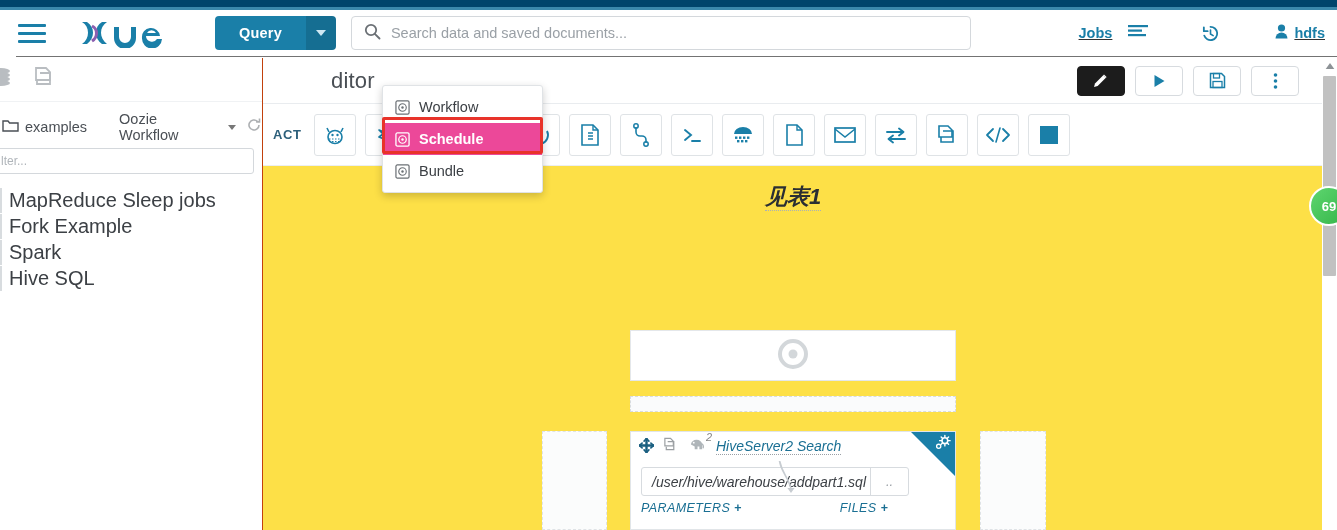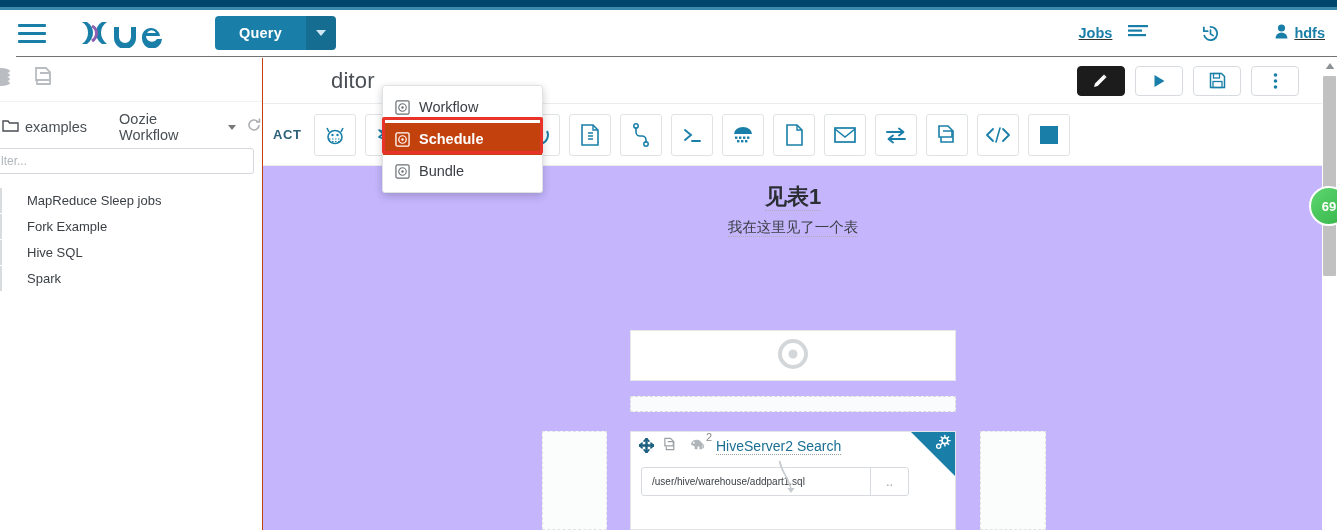--- a/index.html
+++ b/index.html
@@ -95,21 +95,21 @@
   .filter-input {
     margin: 6px 8px 0 -10px; width: 264px; height: 26px;
     border: 1px solid #d4d8dc; border-radius: 3px; background:#fff;
     display:flex; align-items:center; padding-left: 10px;
   }
   .filter-input .ph { color:#b0b5ba; font-size: 12px;}
 
   .wf-list { margin-top: 14px; }
   .wf-item {
     height: 25px; display:flex; align-items:center;
-    font-size: 13px; color:#3c4045; padding-left: 18px; cursor:pointer;
+    font-size: 20px; color:#3c4045; padding-left: 0; cursor:pointer;
     border-left: 2px solid #d8dcdf; margin-bottom: 1px;
   }
   .wf-item span { padding-left: 7px; }
 
   
   .main {
     position:absolute; top:0; left:263px; width: 1060px; height:472px;
     background: #fff;
   }
   .main-toolbar {
@@ -132,21 +132,21 @@
     border-bottom: 1px solid #eceff1;
   }
   .actions-label { font-size: 13px; font-weight:bold; color:#2c5f7a; letter-spacing:.6px; margin-right: 12px;}
   .act-icons { display:flex; align-items:center; gap: 9px; }
   .act-btn {
     width: 42px; height: 42px; border:1px solid #dfe3e6; border-radius:3px; background:#fff;
     display:flex;align-items:center;justify-content:center; cursor:pointer;
   }
 
   
-  .canvas { position:relative; height: 364px; background:#c4b5fd; overflow:hidden;}
+  .canvas { position:relative; height: 364px; background:#fde047; overflow:hidden;font-style:italic;}
   .wf-title {
     position:absolute; top: 16px; left:0; width:1060px; text-align:center;
     font-size: 22px; font-weight:bold; color:#2b2f33;
   }
   .wf-title span { border-bottom: 1px dotted #aab0b6; padding-bottom:1px; cursor:text;}
   .wf-sub {
     position:absolute; top: 52px; left:0; width:1060px; text-align:center;
     font-size: 14.5px; color:#3c4045;
   }
   .wf-sub span { border-bottom: 1px dotted #aab0b6; padding-bottom:1px; cursor:text;}
@@ -178,21 +178,21 @@
   .node-head .typeicon { margin-left: 11px; position:relative; opacity:.6;}
   .node-head .sup { position:absolute; top:-6px; right:-6px; font-size:11px; color:#333;}
   .node-head .nname {
     margin-left: 10px; font-size: 14px; color:#1a6f93;
     border-bottom: 1px dotted #9aa0a6; cursor:text;
   }
   .node-head .xbtn { position:absolute; right: 8px; top:7px; color:#1c4f66; font-weight:bold; font-size:14px; cursor:pointer;}
 
   .node-body { position:relative; padding: 6px 10px 0 10px;}
   .path-row { display:flex; width: 268px; height: 29px; border:1px solid #d7dbdf; border-radius:3px; background:#fff;}
-  .path-row .val { flex:1; display:flex; align-items:center; padding-left:10px; font-size:10px; color:#3c4045; }
+  .path-row .val { flex:1; display:flex; align-items:center; padding-left:10px; font-size:14px; color:#3c4045; }
   .path-row .browse { width: 38px; border-left:1px solid #d7dbdf; display:flex;align-items:center;justify-content:center;color:#9aa0a6;font-size:13px;cursor:pointer;}
   .links-row { margin-top: 5px; display:flex; font-size: 12.5px; color:#1a6f93; letter-spacing:.4px;}
   .links-row .l1 { margin-left: 0px; cursor:pointer;}
   .links-row .l2 { margin-left: 98px; cursor:pointer;}
   .links-row b { color:#1a6f93; }
 
   .corner-flag { position:absolute; top:0; right:0; width:0;height:0;
     border-top: 44px solid #1a7fa8; border-left: 44px solid transparent; }
   .corner-ic { position:absolute; color:#fff; }
   .corner-ic.g { top: 2px; right: 3px; }
@@ -214,21 +214,21 @@
   .mi.active { background: #2aa8dd; color:#fff; font-weight:bold; }
   .mi.active .arw { border-left-color:#fff; }
 
   .menu-l2 {
     position:absolute; top: 85px; left: 382px; width: 161px;
     background:#fff; border:1px solid #e0e3e6; border-radius: 3px;
     box-shadow: 0 3px 9px rgba(0,0,0,.2); z-index: 61; padding: 5px 0;
   }
   .mi2 { height: 32px; display:flex; align-items:center; padding: 0 12px; font-size: 14.5px; color:#3c4045; cursor:pointer;}
   .mi2 .mic { margin-right: 9px; display:flex;}
-  .mi2.selected { background:#c2410c; color:#fff; font-weight:bold; }
+  .mi2.selected { background:#ec4899; color:#fff; font-weight:bold; }
   .hl-box {
     position:absolute; left: 382px; top: 117px; width: 161px; height: 37px;
     border: 3px solid #e8332a; border-radius: 2px; z-index: 62; pointer-events:none;
   }
 
   
   .vscroll { position:absolute; top: 58px; right: 0; width: 15px; height: 472px; background:#fff; z-index:40;}
   .vscroll .up { height: 16px; display:flex;align-items:center;justify-content:center; cursor:pointer;}
   .vscroll .thumb { position:absolute; top: 18px; left:1px; width: 13px; height: 200px; background:#c1c1c1; border-radius:1px; cursor:pointer;}
 
@@ -267,20 +267,29 @@
       </svg>
     </div>
 
     <div class="query-btn-group">
       <div class="query-btn">Query</div>
       <div class="query-caret">
           <div class="tri"></div>
         </div>
     </div>
 
+    <div class="searchbox">
+      <span class="mag">
+        <svg width="17" height="17" viewBox="0 0 17 17">
+            <circle cx="7" cy="7" r="5.2" fill="none" stroke="#6b7075" stroke-width="1.8"></circle>
+            <line x1="10.8" y1="10.8" x2="15.5" y2="15.5" stroke="#6b7075" stroke-width="1.9" stroke-linecap="round"></line>
+          </svg>
+      </span>
+      <span class="ph">Search data and saved documents...</span>
+    </div>
 
     <div class="nav-right">
       <div class="item">
         <span class="jobs">Jobs</span>
         <span class="jobsicon">
           <svg width="20" height="15" viewBox="0 0 20 15">
             <rect x="0" y="1" width="20" height="2.2" fill="#1a7fa8"></rect>
             <rect x="0" y="5.5" width="14" height="2.2" fill="#1a7fa8"></rect>
             <rect x="0" y="10" width="18" height="2.2" fill="#1a7fa8"></rect>
           </svg>
@@ -348,24 +357,24 @@
       </div>
 
       <div class="wf-list">
         <div class="wf-item">
             <span>MapReduce Sleep jobs</span>
           </div>
         <div class="wf-item">
             <span>Fork Example</span>
           </div>
         <div class="wf-item">
+            <span>Spark</span>
+          </div>
+        <div class="wf-item">
             <span>Hive SQL</span>
-          </div>
-        <div class="wf-item">
-            <span>Spark</span>
           </div>
       </div>
     </div>
 
     <div class="main">
 
       <div class="main-toolbar">
         <div class="doc-title">ditor</div>
         <div class="tb-buttons">
           <div class="tb-btn dark">
@@ -516,23 +525,20 @@
               </svg>
           </div>
         </div>
       </div>
 
       <div class="canvas">
 
         <div class="wf-title">
           <span>见表1</span>
         </div>
-        <div class="wf-sub">
-          <span>我在这里见了一个表</span>
-        </div>
 
         <div class="start-node">
           <span>
             <svg width="38" height="38" viewBox="0 0 38 38">
               <circle cx="19" cy="19" r="13" fill="none" stroke="#d3d7da" stroke-width="4"></circle>
               <circle cx="19" cy="19" r="4.5" fill="#d3d7da"></circle>
             </svg>
           </span>
         </div>
 
@@ -568,20 +574,30 @@
           </div>
 
           <div class="node-body">
             <svg class="curve-arrow" width="326" height="40" viewBox="0 0 326 40">
               <path d="M148 -6 C 148 10, 158 16, 160 28" fill="none" stroke="#c7ccd1" stroke-width="1.6"></path>
               <path d="M160 32 l-3.6 -5 h7.2 Z" fill="#c7ccd1"></path>
             </svg>
             <div class="path-row">
               <span class="val">/user/hive/warehouse/addpart1.sql</span>
               <span class="browse">..</span>
+            </div>
+            <div class="links-row">
+              <span class="l1">
+                <span>PARAMETERS</span>
+                <b>+</b>
+              </span>
+              <span class="l2">
+                <span>FILES</span>
+                <b>+</b>
+              </span>
             </div>
           </div>
 
           <div class="corner-flag"></div>
           <span class="corner-ic g">
             <svg width="19" height="19" viewBox="0 0 20 20">
               <circle cx="12.5" cy="7" r="3" fill="none" stroke="#fff" stroke-width="1.6"></circle>
               <path d="M12.5 1.5 v2 M12.5 10.5 v2 M7 7 h2 M16 7 h2 M8.6 3.1 l1.4 1.4 M15 9.5 l1.4 1.4 M16.4 3.1 L15 4.5 M10 9.5 L8.6 10.9" stroke="#fff" stroke-width="1.5" stroke-linecap="round"></path>
               <circle cx="6" cy="13" r="2.2" fill="none" stroke="#fff" stroke-width="1.4"></circle>
             </svg>

